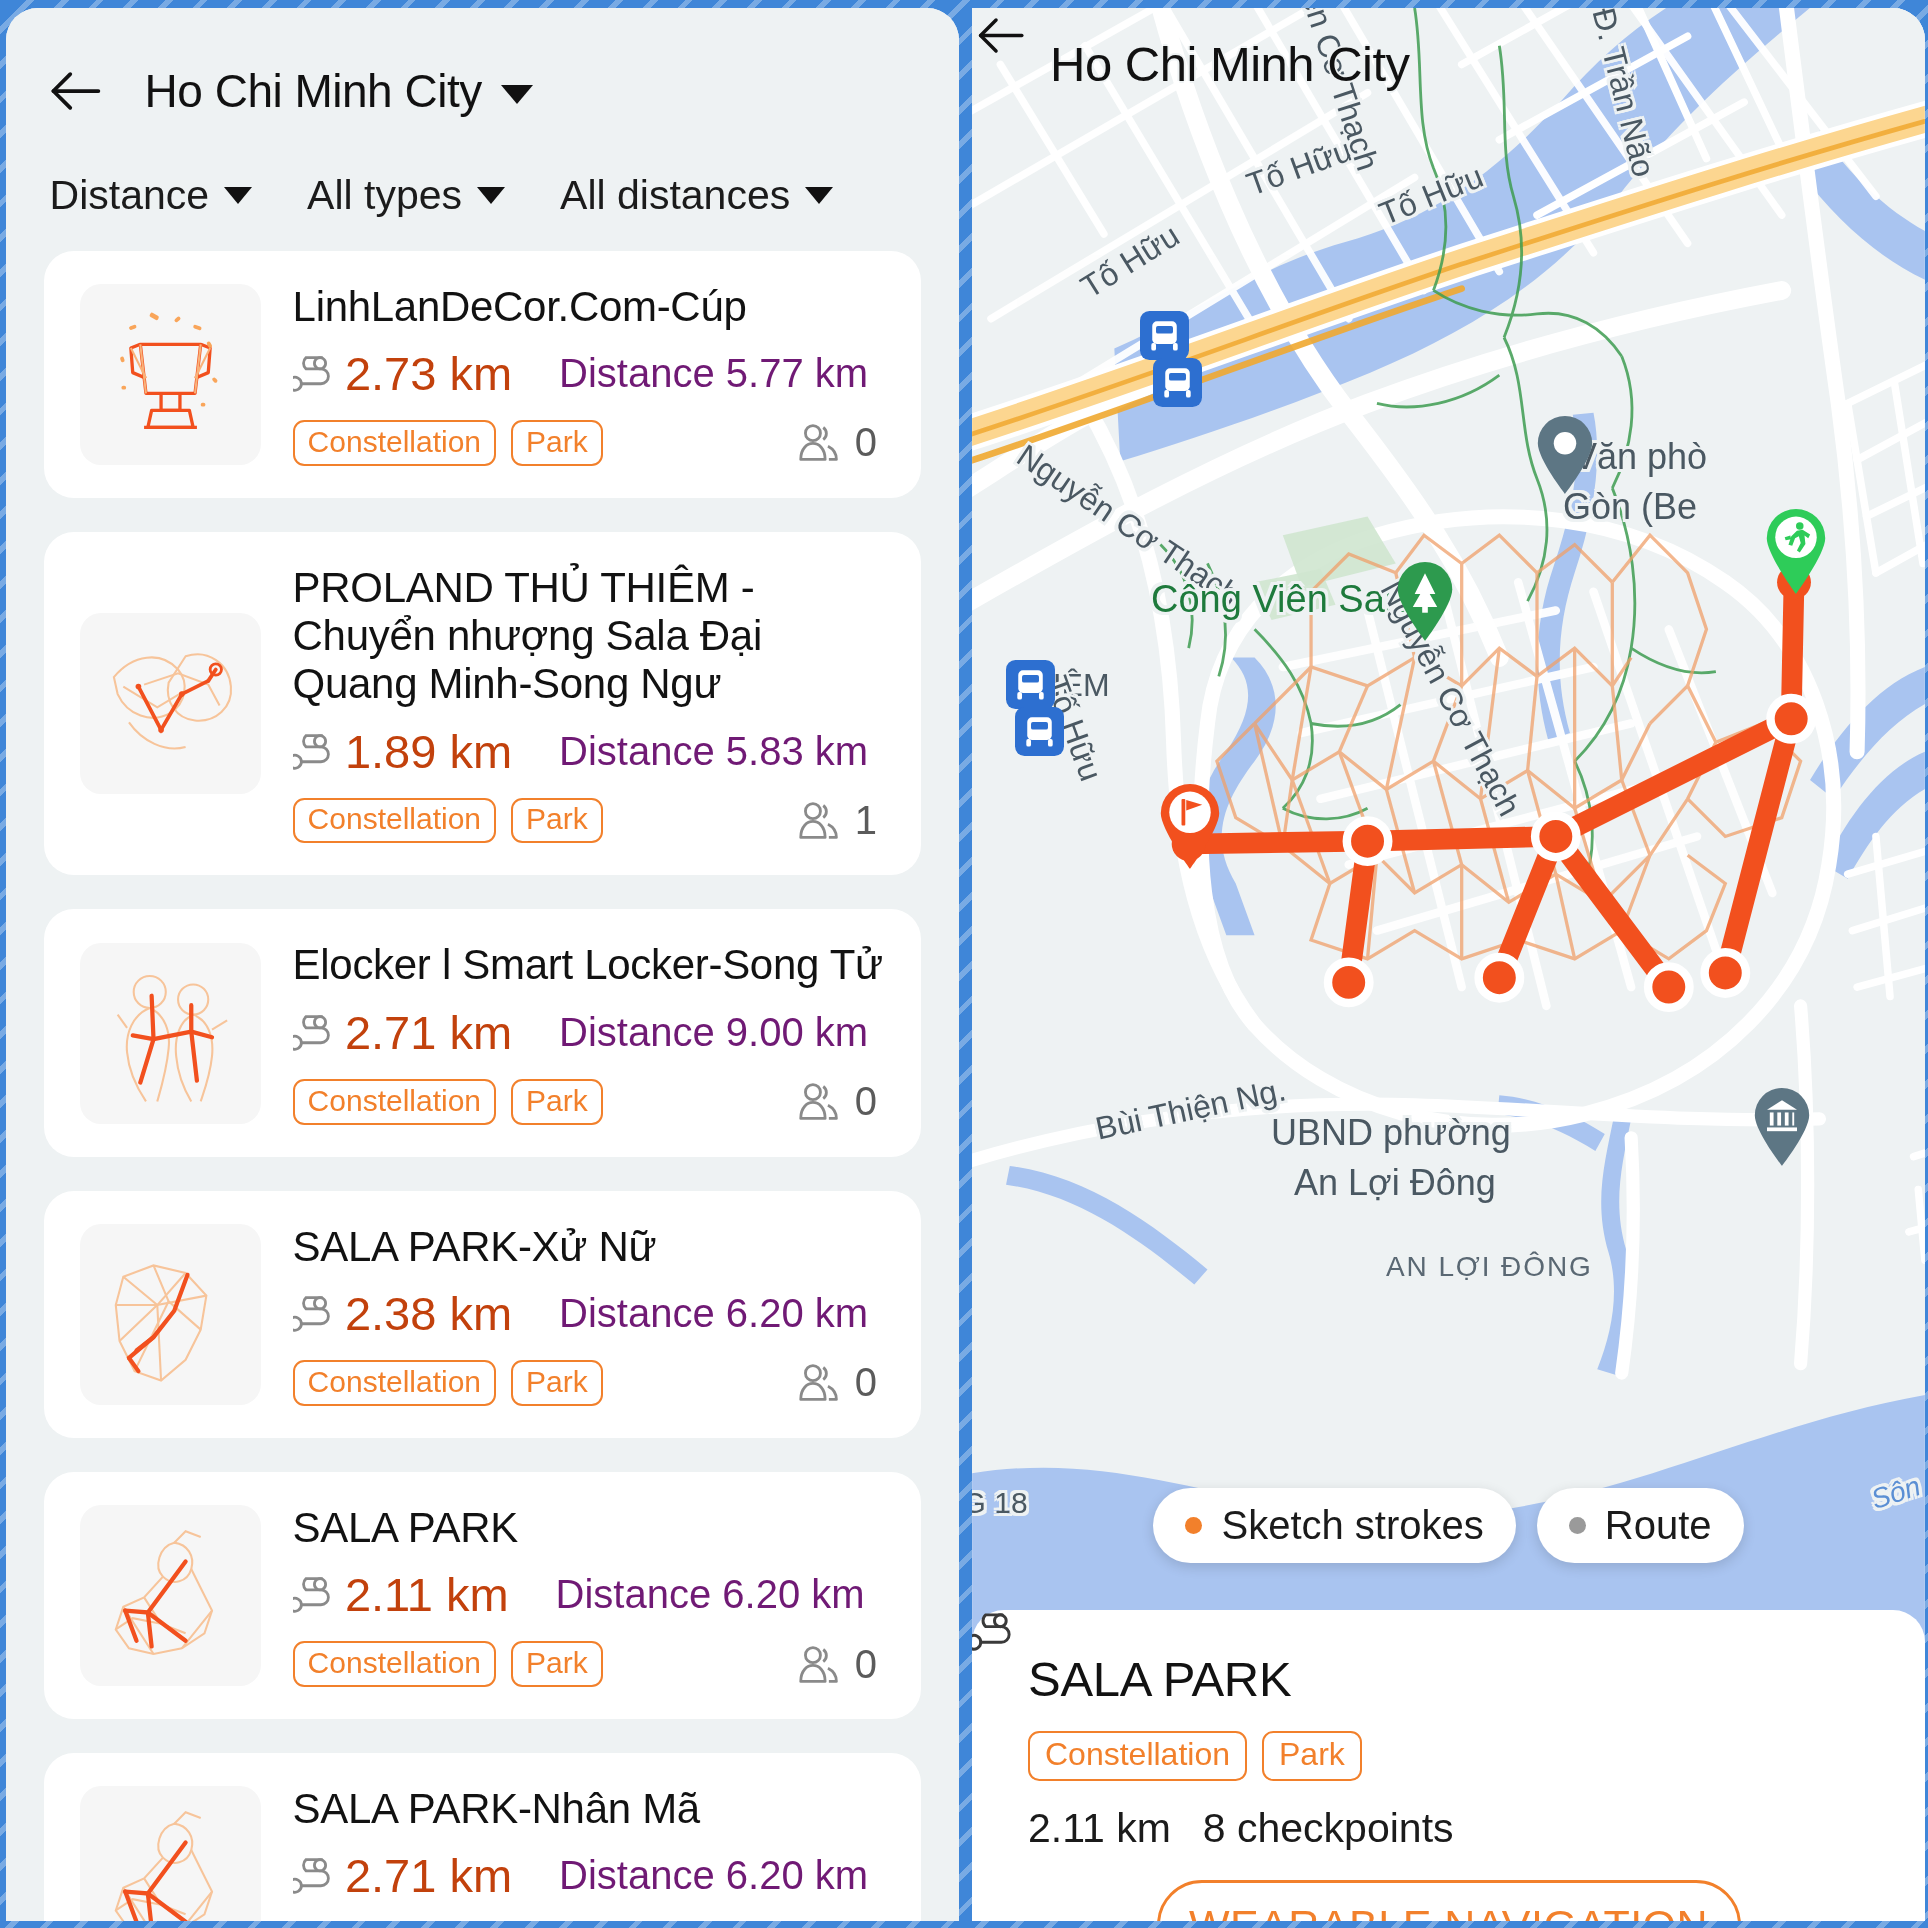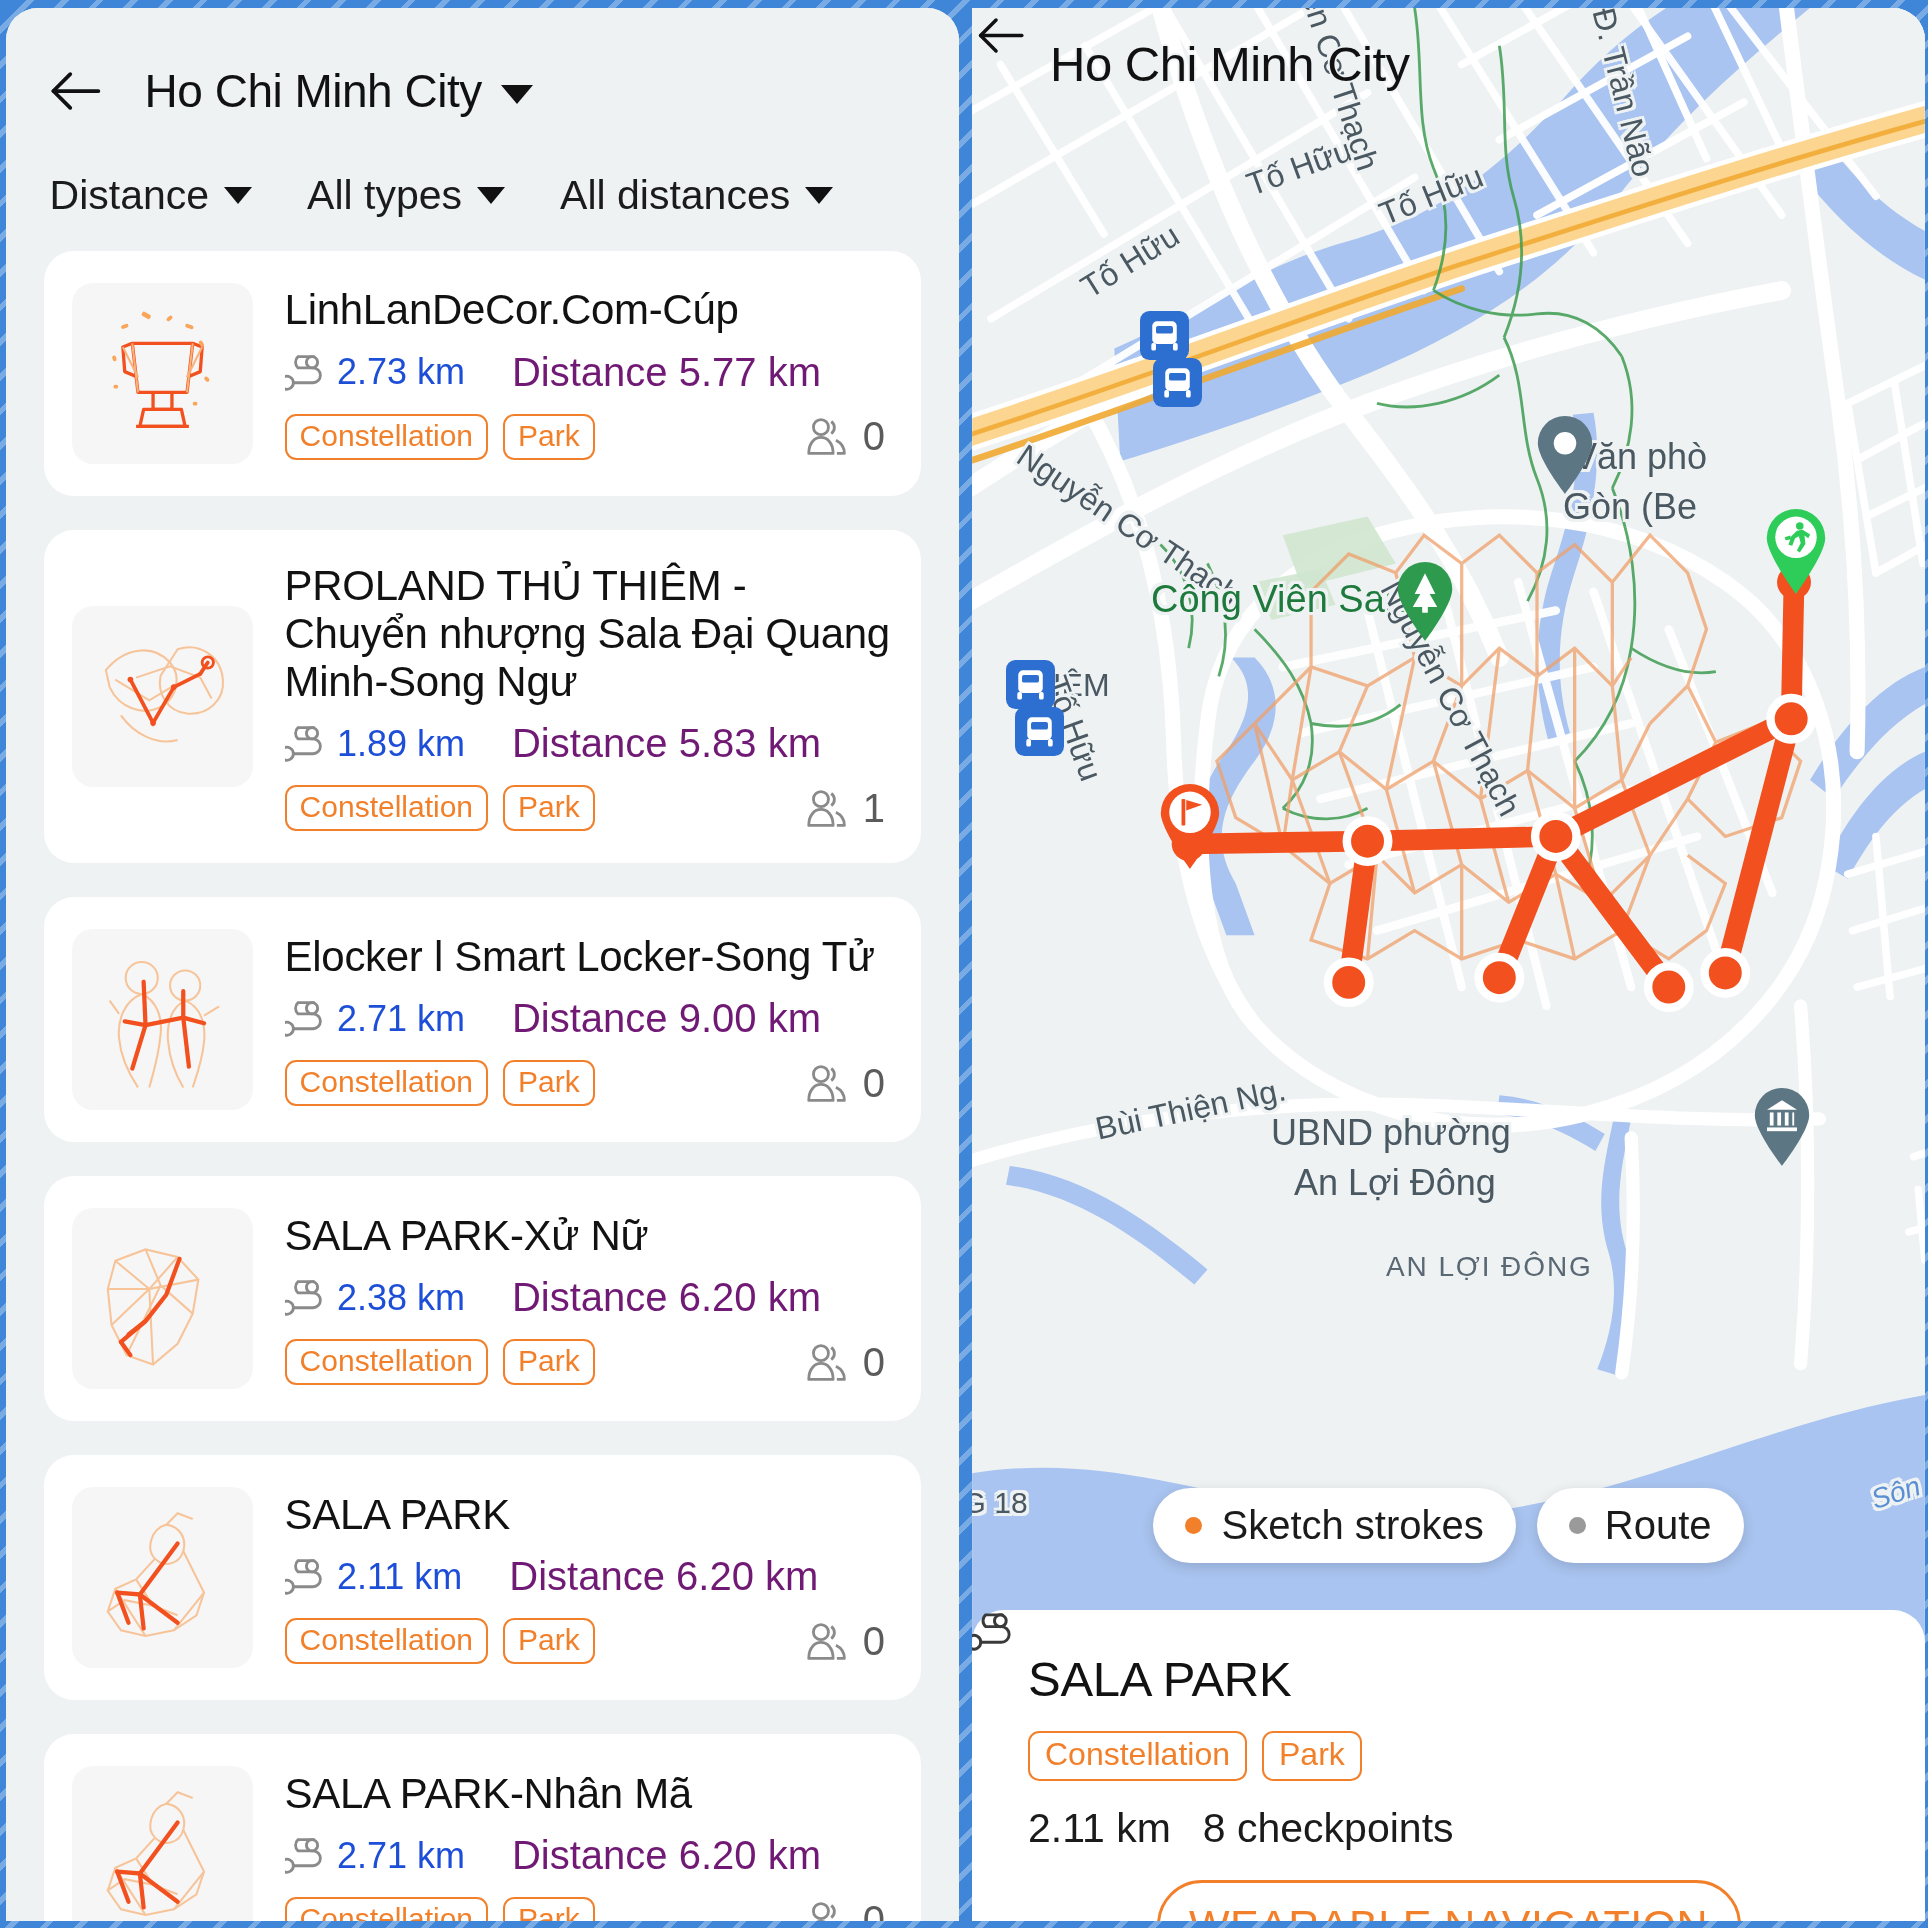--- a/index.html
+++ b/index.html
@@ -49,42 +49,42 @@
   .filter { display: flex; align-items: center; margin-right: 55px; cursor: pointer; }
   .filter-label { font-size: 41px; color: #1b1b1b; }
   .filter .caret { margin-left: 15px; border-left-width: 14px; border-right-width: 14px; border-top-width: 17px;}
 
   
   #list { padding: 0 38px; }
   .card {
     background: #ffffff;
     border-radius: 30px;
     display: flex;
-    padding: 32px 28px;
+    padding: 32px 36px;
     margin-bottom: 34px;
     min-height: 198px;
     align-items: center;
   }
   .thumb {
     flex: 0 0 auto;
     width: 181px; height: 181px;
     background: #f6f6f6;
     border-radius: 21px;
     margin-right: 32px;
     display: flex; align-items: center; justify-content: center;
   }
   .thumb svg { width: 151px; height: 151px; display: block; }
   .card-body { flex: 1 1 auto; min-width: 0; }
   .card-title {
     font-size: 42px; color: #121212; line-height: 1.15; font-weight: 400;
     letter-spacing: -0.3px;
   }
   .metrics { display: flex; align-items: center; margin-top: 15px; }
   .route-icon { width: 41px; height: 41px; margin-right: 11.3px; flex: 0 0 auto; }
-  .metric-len { font-size: 36px; color: #1d4ed8; margin-right: 47px; }
+  .metric-len { font-size: 47px; color: #c2410c; margin-right: 47px; }
   .metric-dist { font-size: 40px; color: #701a75; }
   .tagrow { display: flex; align-items: center; margin-top: 19px; }
   .tag {
     border: 2.8px solid #f2802b; color: #f2802b; border-radius: 11.3px;
     font-size: 30px; padding: 3.8px 13px 6.6px 13px; margin-right: 15px;
     line-height: 1.05; white-space: nowrap;
   }
   .participants { margin-left: auto; display: flex; align-items: center; padding-right: 7.5px; }
   .participants svg { width: 45px; height: 45px; margin-right: 13px; }
   .participants span { font-size: 40px; color: #5b5b5b; }

